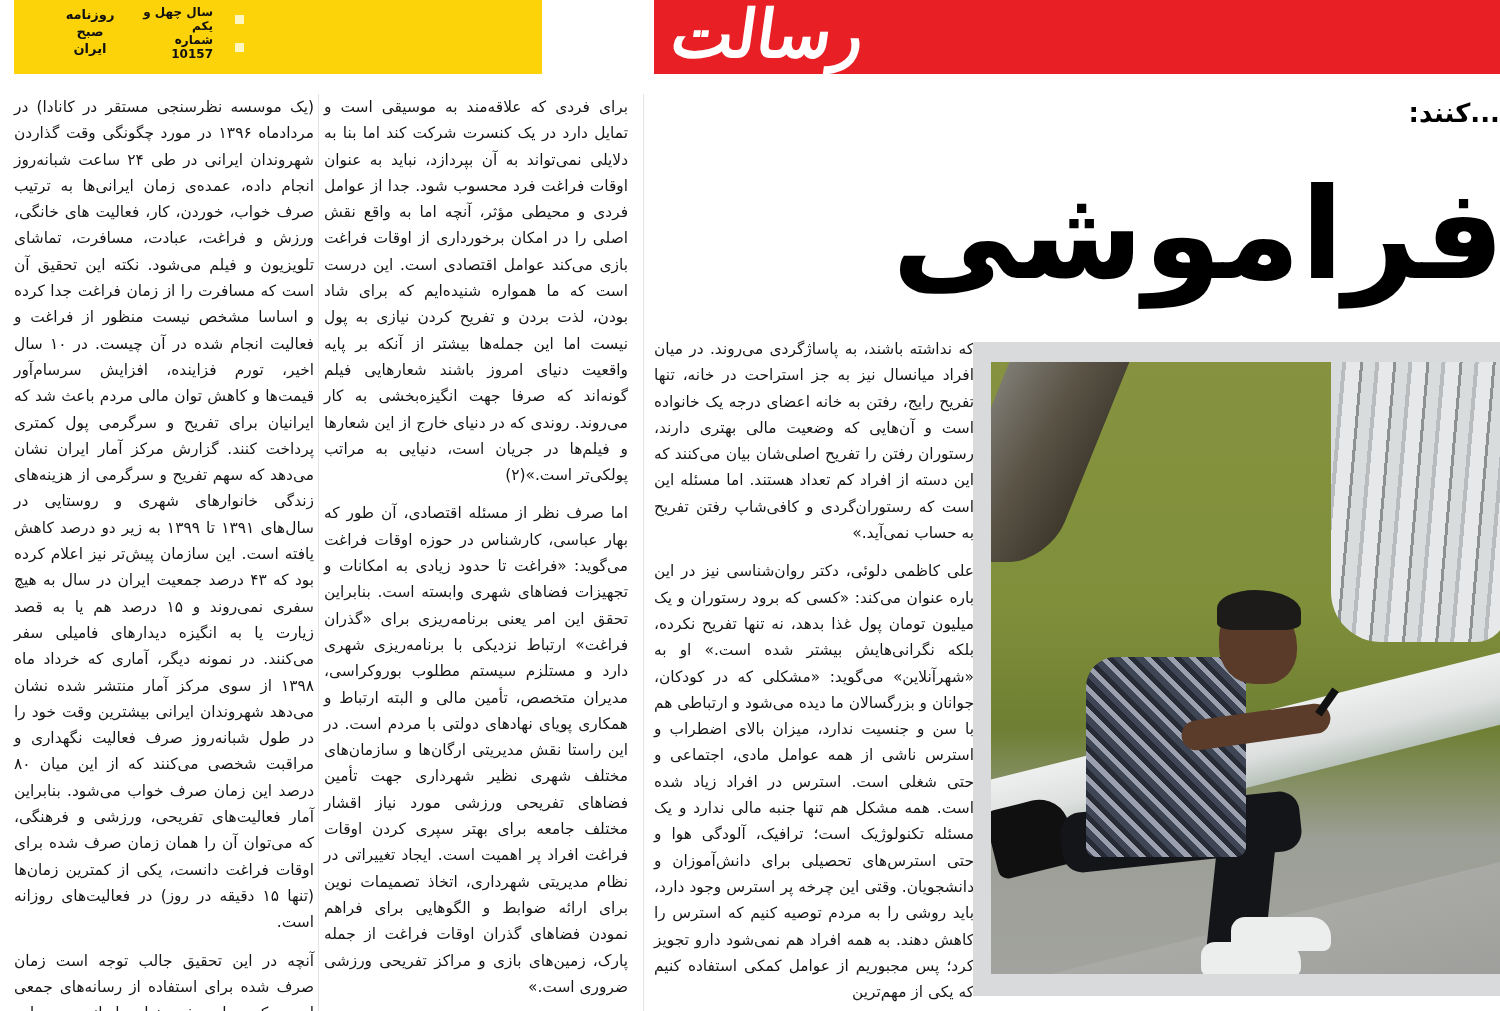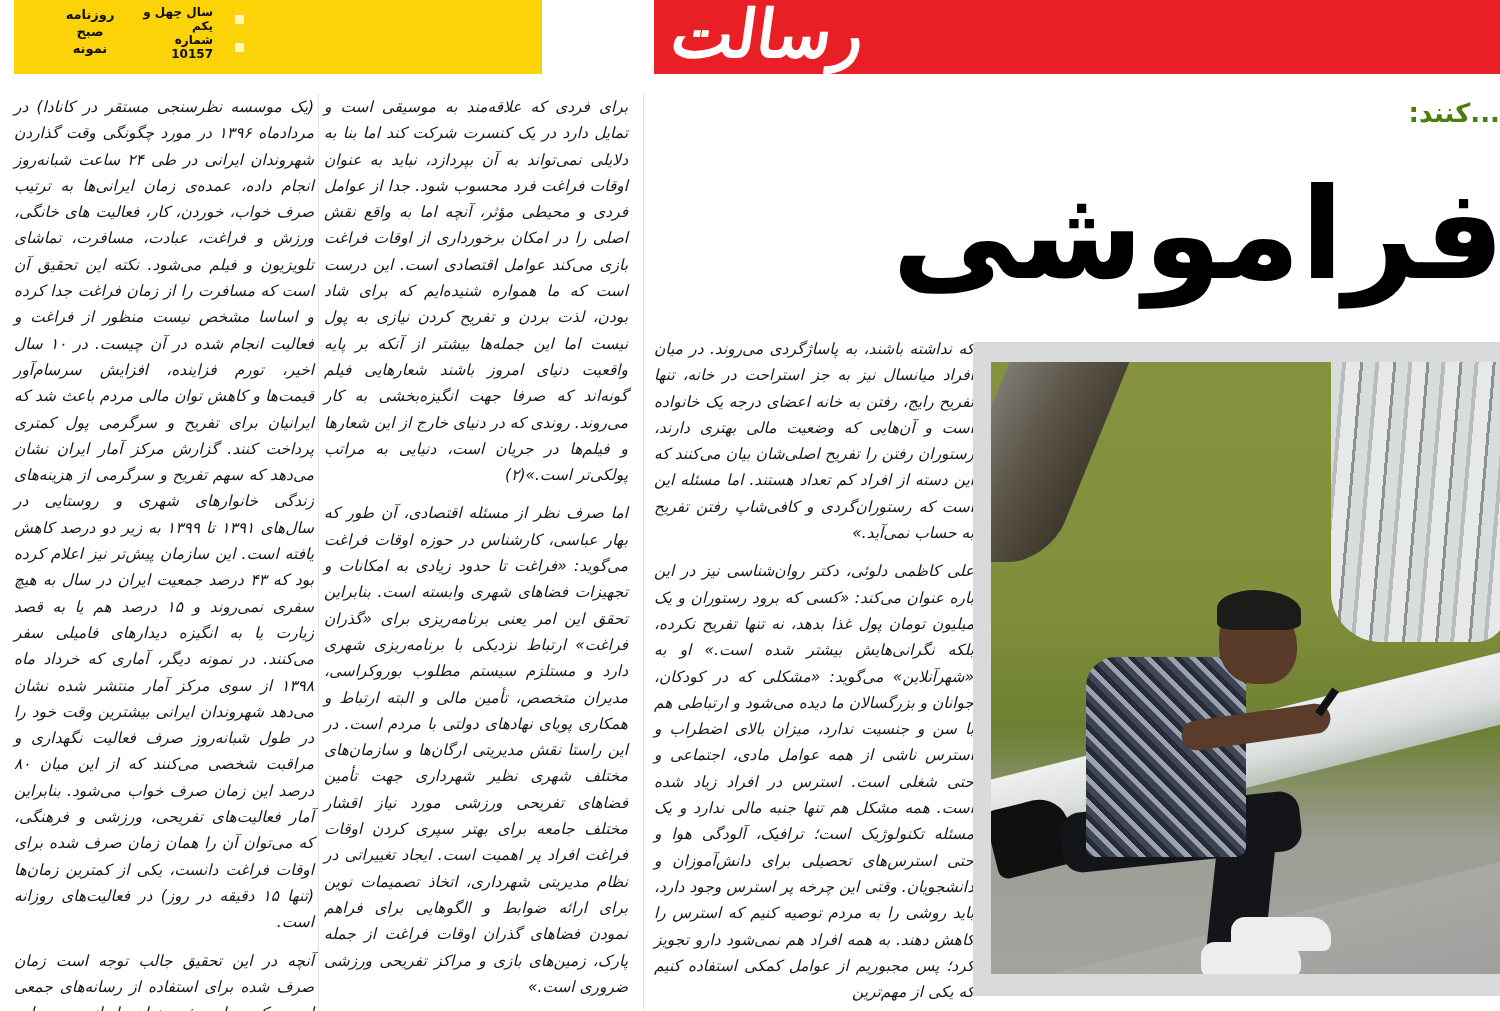--- a/index.html
+++ b/index.html
@@ -36,27 +36,27 @@
     
     .column {
       position: absolute; direction: rtl; text-align: justify;
       font-size: 15.4px; line-height: 26.3px; color: #161616;
       font-family: "DejaVu Sans", sans-serif;
       text-align-last: right;
     }
     .col-1 { left: 14px; top: 94px; width: 300px; }
     .col-2 { left: 324px; top: 94px; width: 304px; }
     .col-3 { left: 654px; top: 336px; width: 320px; }
-    .column p { margin: 0; font-style: italic; }
+    .column p { margin: 0; }
     .column p + p { margin-top: 12px; }
     .column-divider { position: absolute; top: 94px; width: 1px; height: 917px; background: #e3e3e3; }
 
     
     .kicker {
-      position: absolute; right: 0; top: 98px; color: #4d7c0f;
+      position: absolute; right: 0; top: 98px; color: #000000;
       font-size: 26px; font-weight: bold; direction: rtl; white-space: nowrap;
       width: 200px; text-align: right; overflow: hidden; padding-left: 120px;
     }
     .headline-wrap { position: absolute; left: 880px; top: 158px; width: 620px; height: 170px; overflow: hidden; }
     .headline {
       position: absolute; left: 12px; top: -8px; white-space: nowrap;
       font-family: "DejaVu Sans", sans-serif; font-weight: bold;
       font-size: 126px; line-height: 170px; direction: rtl; color: #000;
       letter-spacing: -4px;
     }
@@ -102,21 +102,21 @@
     .shoe-2 { left: 240px; top: 555px; }
     .bag { position: absolute; left: 0; top: 440px; width: 80px; height: 70px; background: #101010; border-radius: 10px 30px 10px 10px; transform: rotate(-14deg); }
   </style>
 </head>
 <body>
 
 <div class="masthead-yellow">
   <div class="paper-name">
     <div>روزنامه</div>
     <div>صبح</div>
-    <div>نمونه</div>
+    <div>ایران</div>
   </div>
   <div class="issue-meta">
     <div class="issue-line">
       <span>سال چهل و یکم</span>
       <span class="bullet-square"></span>
     </div>
     <div class="issue-line">
       <span>شماره 10157</span>
       <span class="bullet-square"></span>
     </div>

